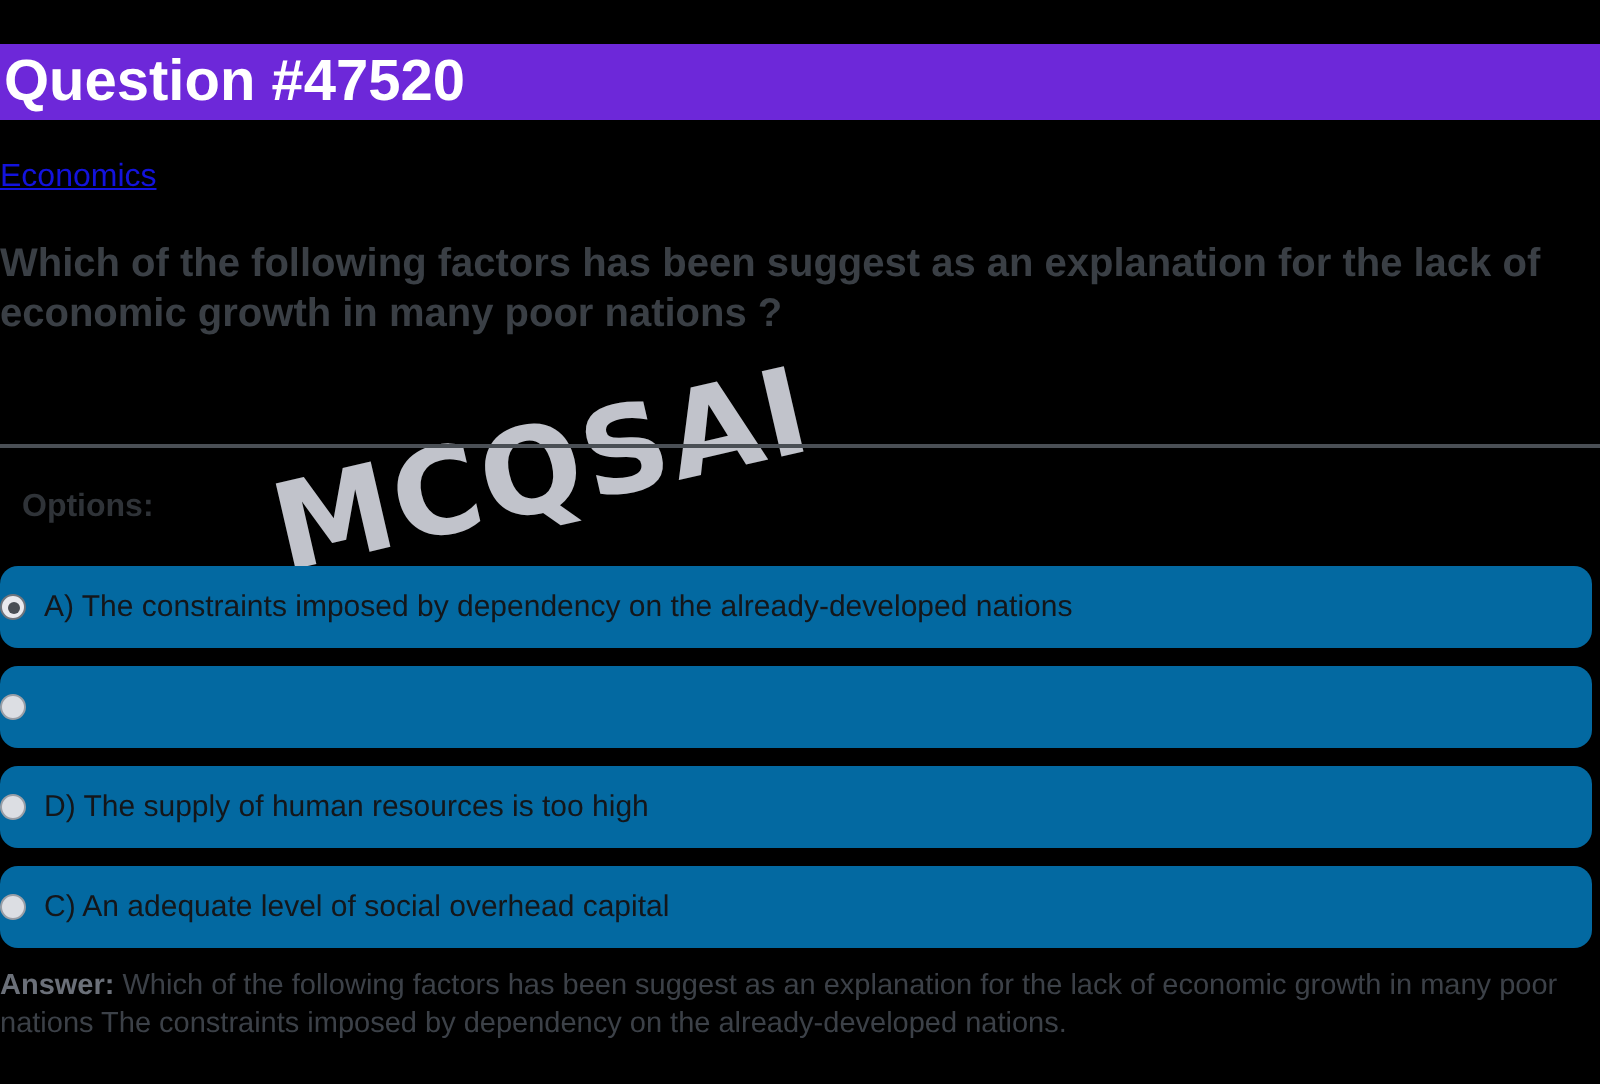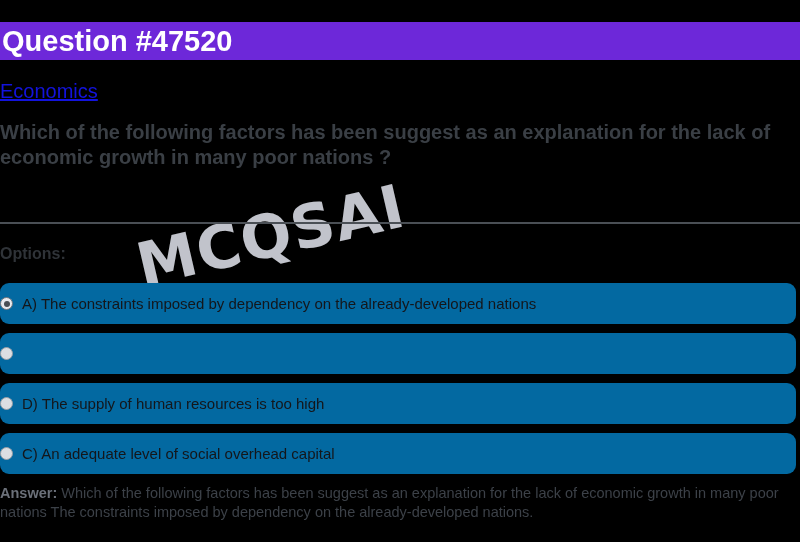--- a/index.html
+++ b/index.html
@@ -61,21 +61,21 @@
     padding-left: 2px;
     white-space: nowrap;
   }
 
   
   .category-link {
     position: absolute;
     left: 0px;
     top: 80px;
     color: #1313dd;
-    font-size: 20px;
+    font-size: 16px;
     text-decoration: underline;
     z-index: 3;
     cursor: pointer;
   }
 
   
   .question-text {
     position: absolute;
     left: 0px;
     top: 120px;
@@ -100,20 +100,21 @@
 
   
   .options-label {
     position: absolute;
     left: 0px;
     top: 245px;
     color: #2f3338;
     font-size: 16px;
     font-weight: 700;
     z-index: 3;
+    padding-left: 11px;
   }
 
   
   .options-list {
     position: absolute;
     left: 0;
     top: 283px;
     width: 796px;
     z-index: 2;
   }

